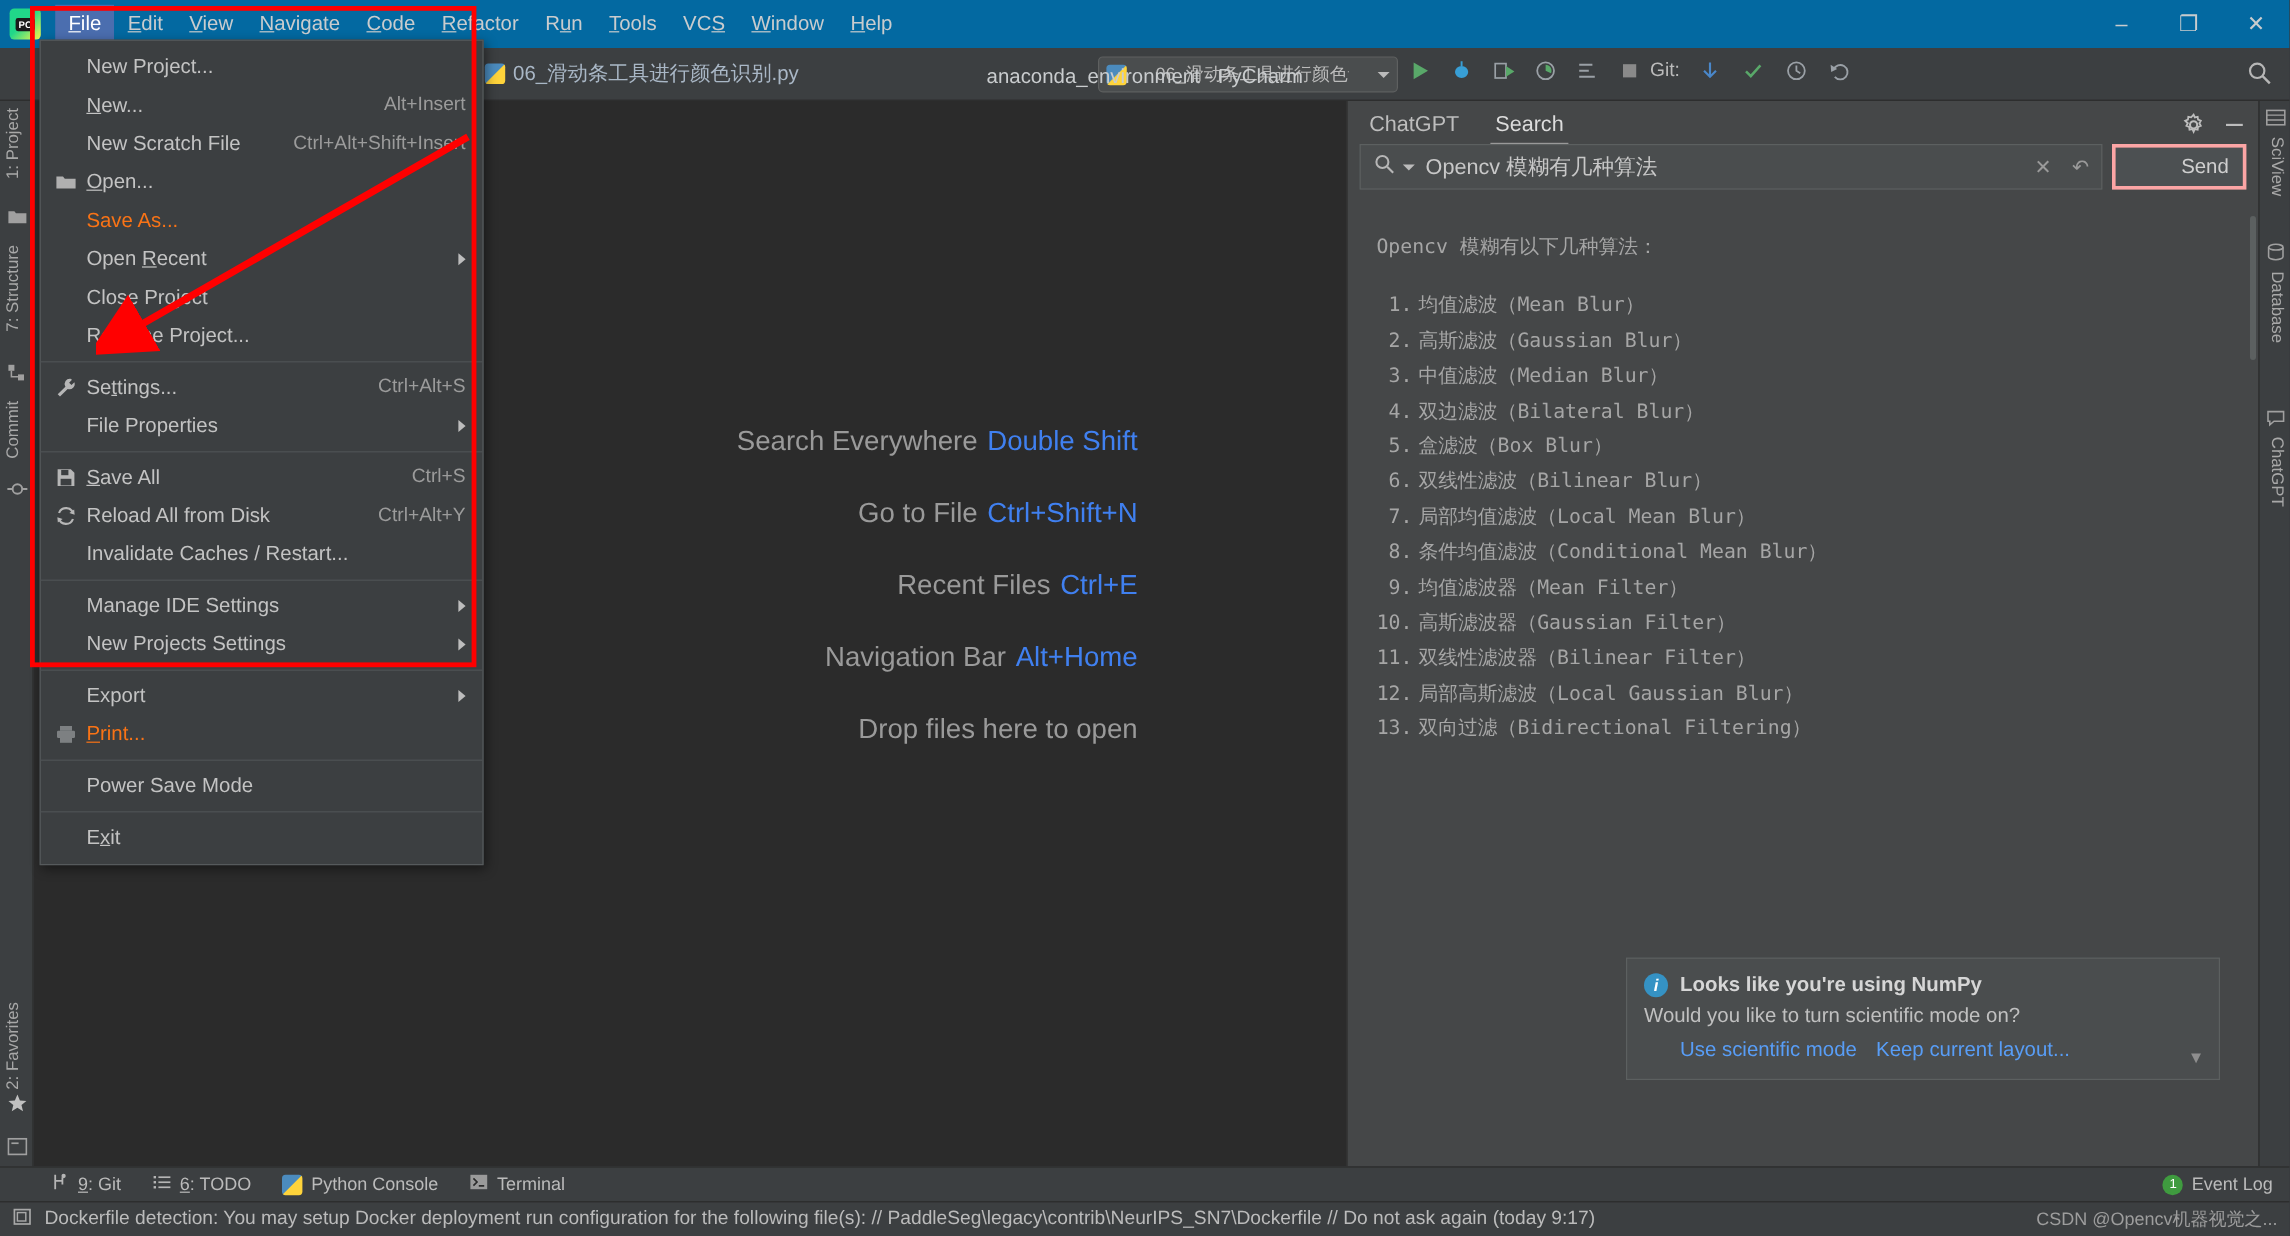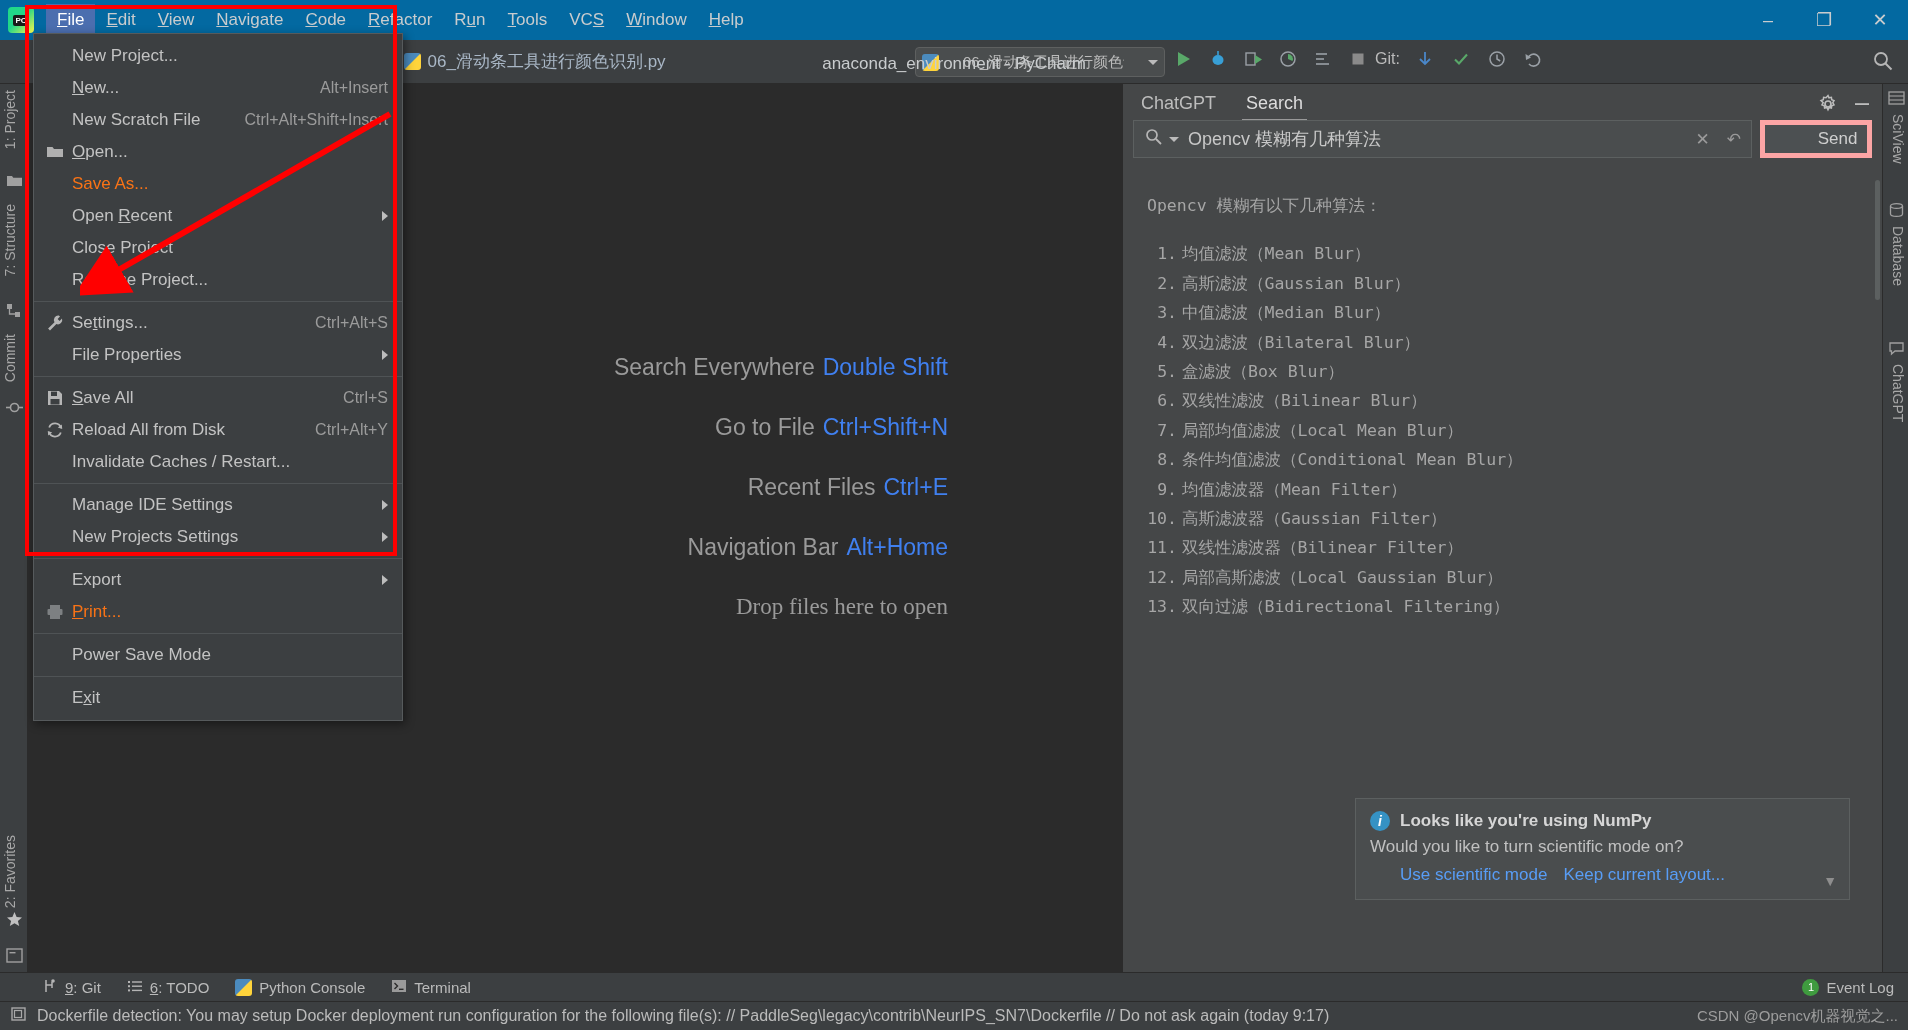--- a/index.html
+++ b/index.html
@@ -90,21 +90,21 @@
   .editor {
     position: absolute; left: 28px; top: 84px; right: 26px; bottom: 58px;
     background: #2b2b2b;
   }
   .empty-hints {
     position: absolute; left: 520px; top: 270px; width: 400px;
     display: flex; flex-direction: column; gap: 33px;
   }
   .hint { font-size: 23px; color: #9a9a9a; white-space: nowrap; text-align: right; }
   .hint .key { color: #4080f0; margin-left: 8px; }
-  .hint.plain { color: #9a9a9a; font-family: Liberation Serif, serif; }
+  .hint.plain { color: #9a9a9a; }
 
   
   .rpanel {
     position: absolute; right: 26px; top: 84px; width: 760px; bottom: 58px;
     background: #454748; border-left: 1px solid #2b2b2b;
   }
   .rpanel-tabs { height: 40px; display: flex; align-items: center; padding-left: 14px; gap: 22px; }
   .rtab { font-size: 18px; color: #bdbdbd; padding: 6px 4px 8px; position: relative; }
   .rtab.active { color: #dcdcdc; }
   .rtab.active::after {
@@ -114,21 +114,21 @@
   .searchbar {
     position: absolute; left: 10px; right: 10px; top: 44px; height: 22px;
     display: flex; align-items: center; gap: 8px;
   }
   .searchfield {
     flex: 1; height: 38px; background: #4a4d4e; border: 1px solid #5c6060;
     display: flex; align-items: center; padding: 0 10px; gap: 9px;
   }
   .searchfield .q { flex: 1; font-size: 18px; color: #c8c8c8; }
   .sendbtn {
-    width: 112px; height: 38px; background: #4c5052; border: 5px solid #fca5a5;
+    width: 112px; height: 38px; background: #4c5052; border: 3px solid #fca5a5;
     display: flex; align-items: center; justify-content: center;
     font-size: 17px; color: #cfcfcf; padding-left: 43px;
   }
   .answer {
     position: absolute; left: 10px; right: 10px; top: 96px; bottom: 0;
     padding: 14px 14px 0 14px; overflow: hidden;
     font-family: "DejaVu Sans Mono", monospace;
     font-size: 16.5px; color: #a6a6a6; line-height: 1.48;
   }
   .answer .intro { margin-bottom: 24px; }

